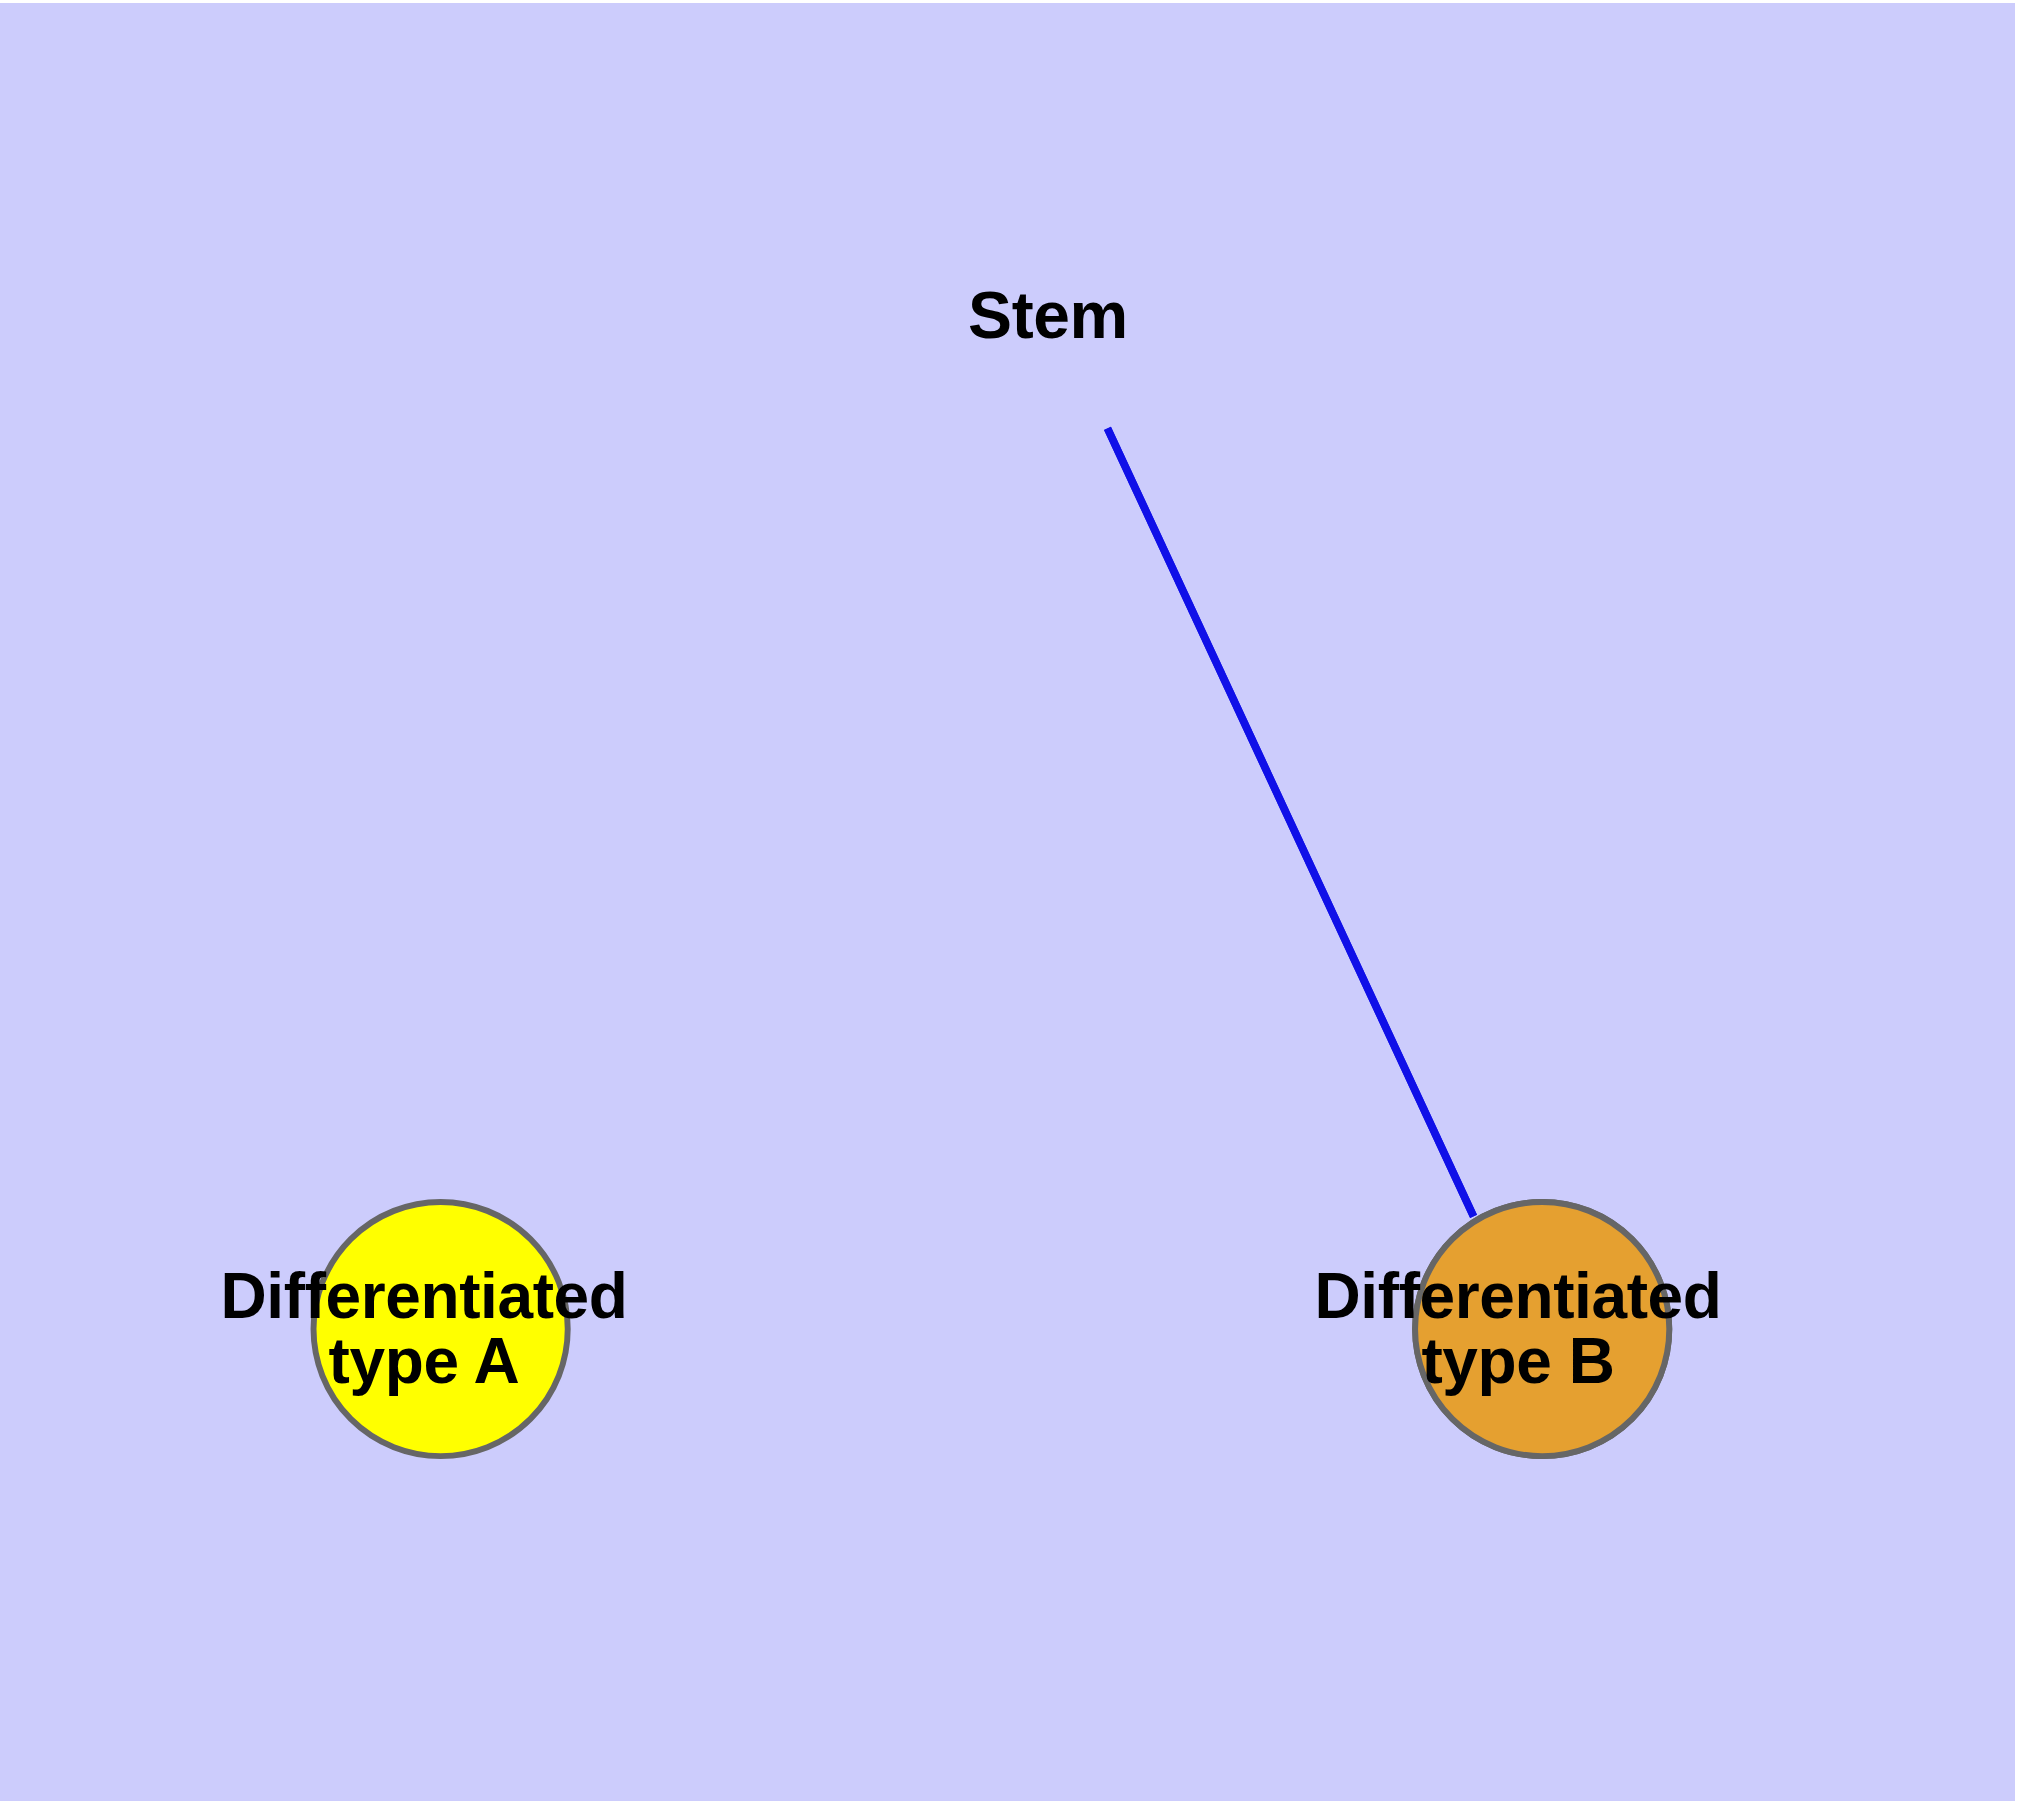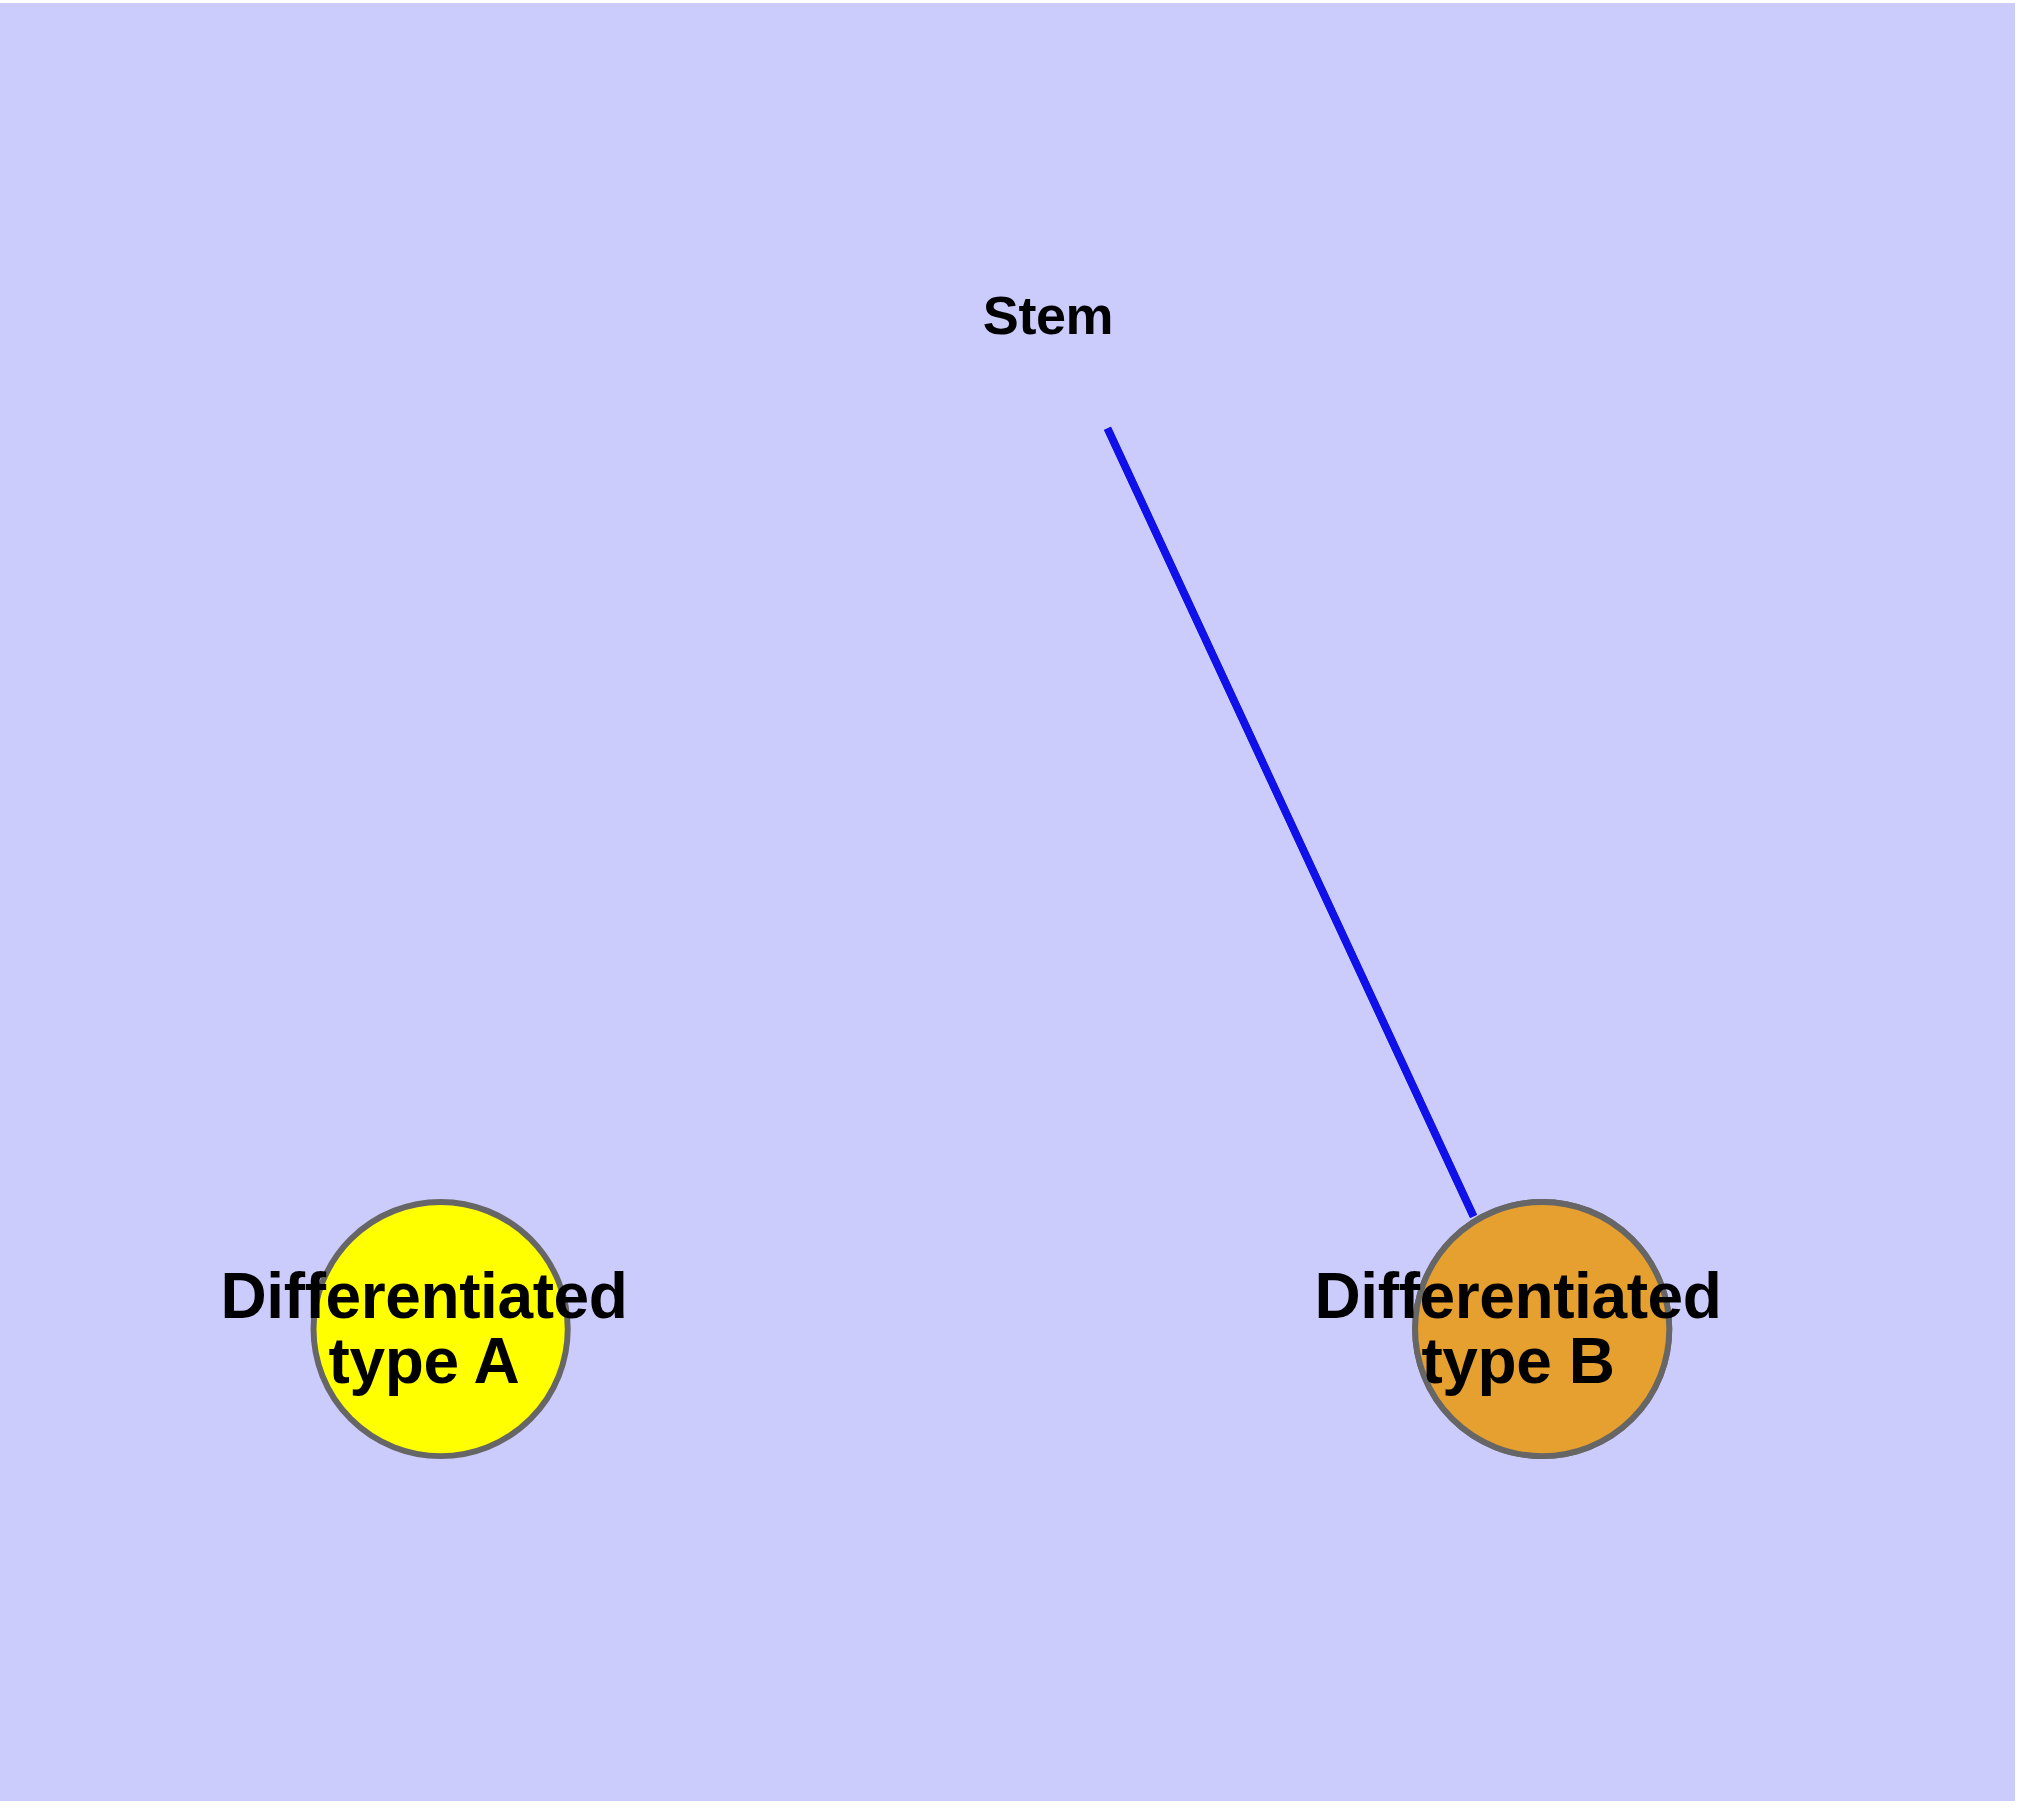--- a/index.html
+++ b/index.html
@@ -41,21 +41,21 @@
     font-weight: bold;
     text-align: center;
     white-space: pre;
     line-height: 1.02;
     letter-spacing: -0.4px;
     transform: translate(-50%, -50%);
     pointer-events: none;
   }
 
   #label-stem {
-    font-size: 54px;
+    font-size: 66px;
     left: 1048px;
     top: 313px;
   }
   #label-diff-a {
     font-size: 64px;
     left: 424px;
     top: 1326px;
   }
   #label-diff-b {
     font-size: 64px;

